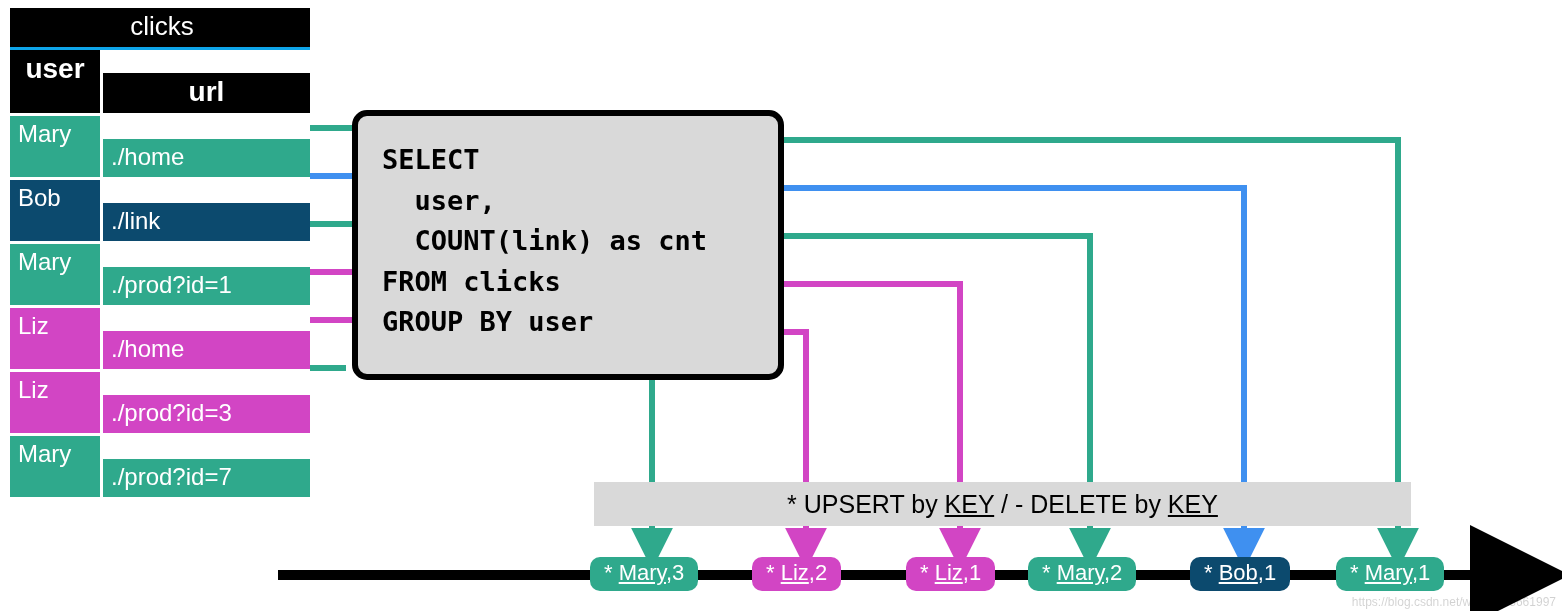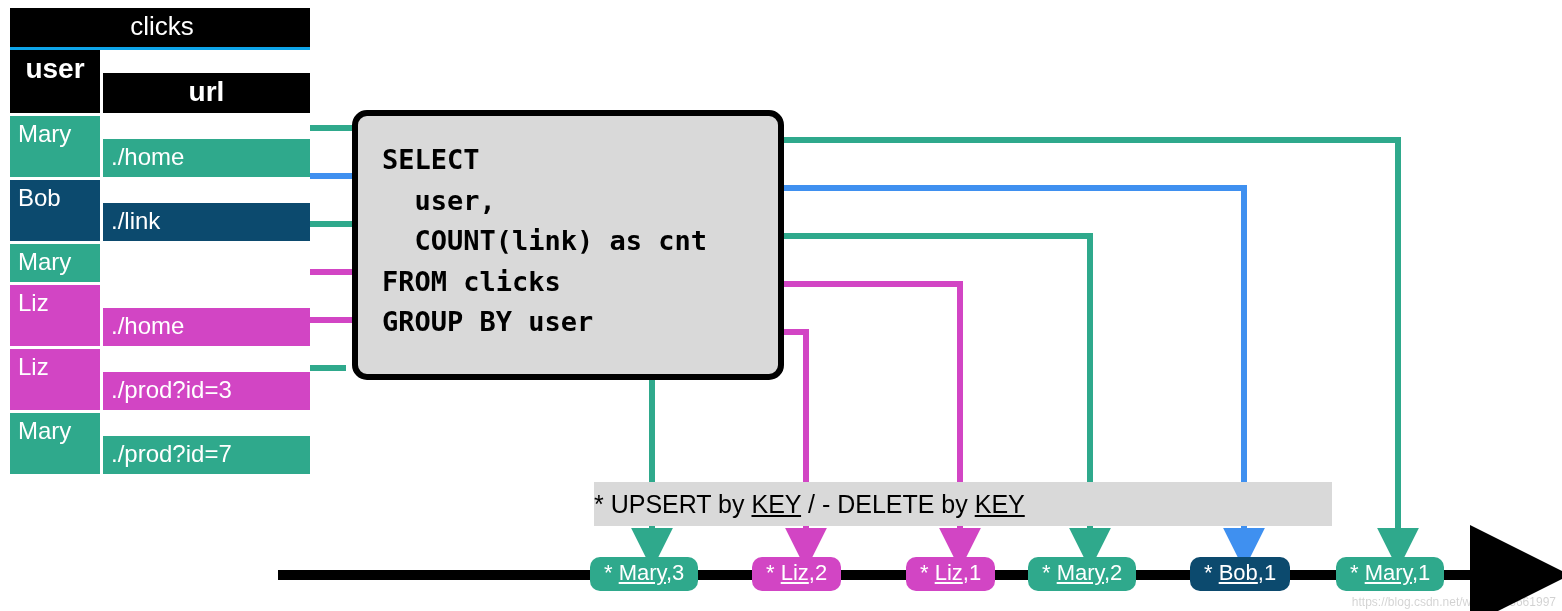--- a/index.html
+++ b/index.html
@@ -81,24 +81,25 @@
     font-weight: 700;
     line-height: 1.5;
     white-space: pre;
   }
 
   
   .upbar {
     position: absolute;
     left: 594px;
     top: 482px;
-    width: 738px;
+    width: 817px;
     height: 44px;
     background: #d9d9d9;
     font-size: 25px;
+    text-align: center;
     line-height: 44px;
   }
   .upbar .u { text-decoration: underline; }
 
   
   .pill {
     position: absolute;
     top: 557px;
     height: 34px;
     border-radius: 10px;
@@ -170,20 +171,21 @@
     <div class="tbl-row">
       <div class="col-user c-teal">Mary</div>
       <div class="col-url  c-teal">./home</div>
     </div>
     <div class="tbl-row">
       <div class="col-user c-blue">Bob</div>
       <div class="col-url  c-blue">./link</div>
     </div>
     <div class="tbl-row">
       <div class="col-user c-teal">Mary</div>
+      <div class="col-url  c-teal">./prod?id=1</div>
     </div>
     <div class="tbl-row">
       <div class="col-user c-pink">Liz</div>
       <div class="col-url  c-pink">./home</div>
     </div>
     <div class="tbl-row">
       <div class="col-user c-pink">Liz</div>
       <div class="col-url  c-pink">./prod?id=3</div>
     </div>
     <div class="tbl-row">

